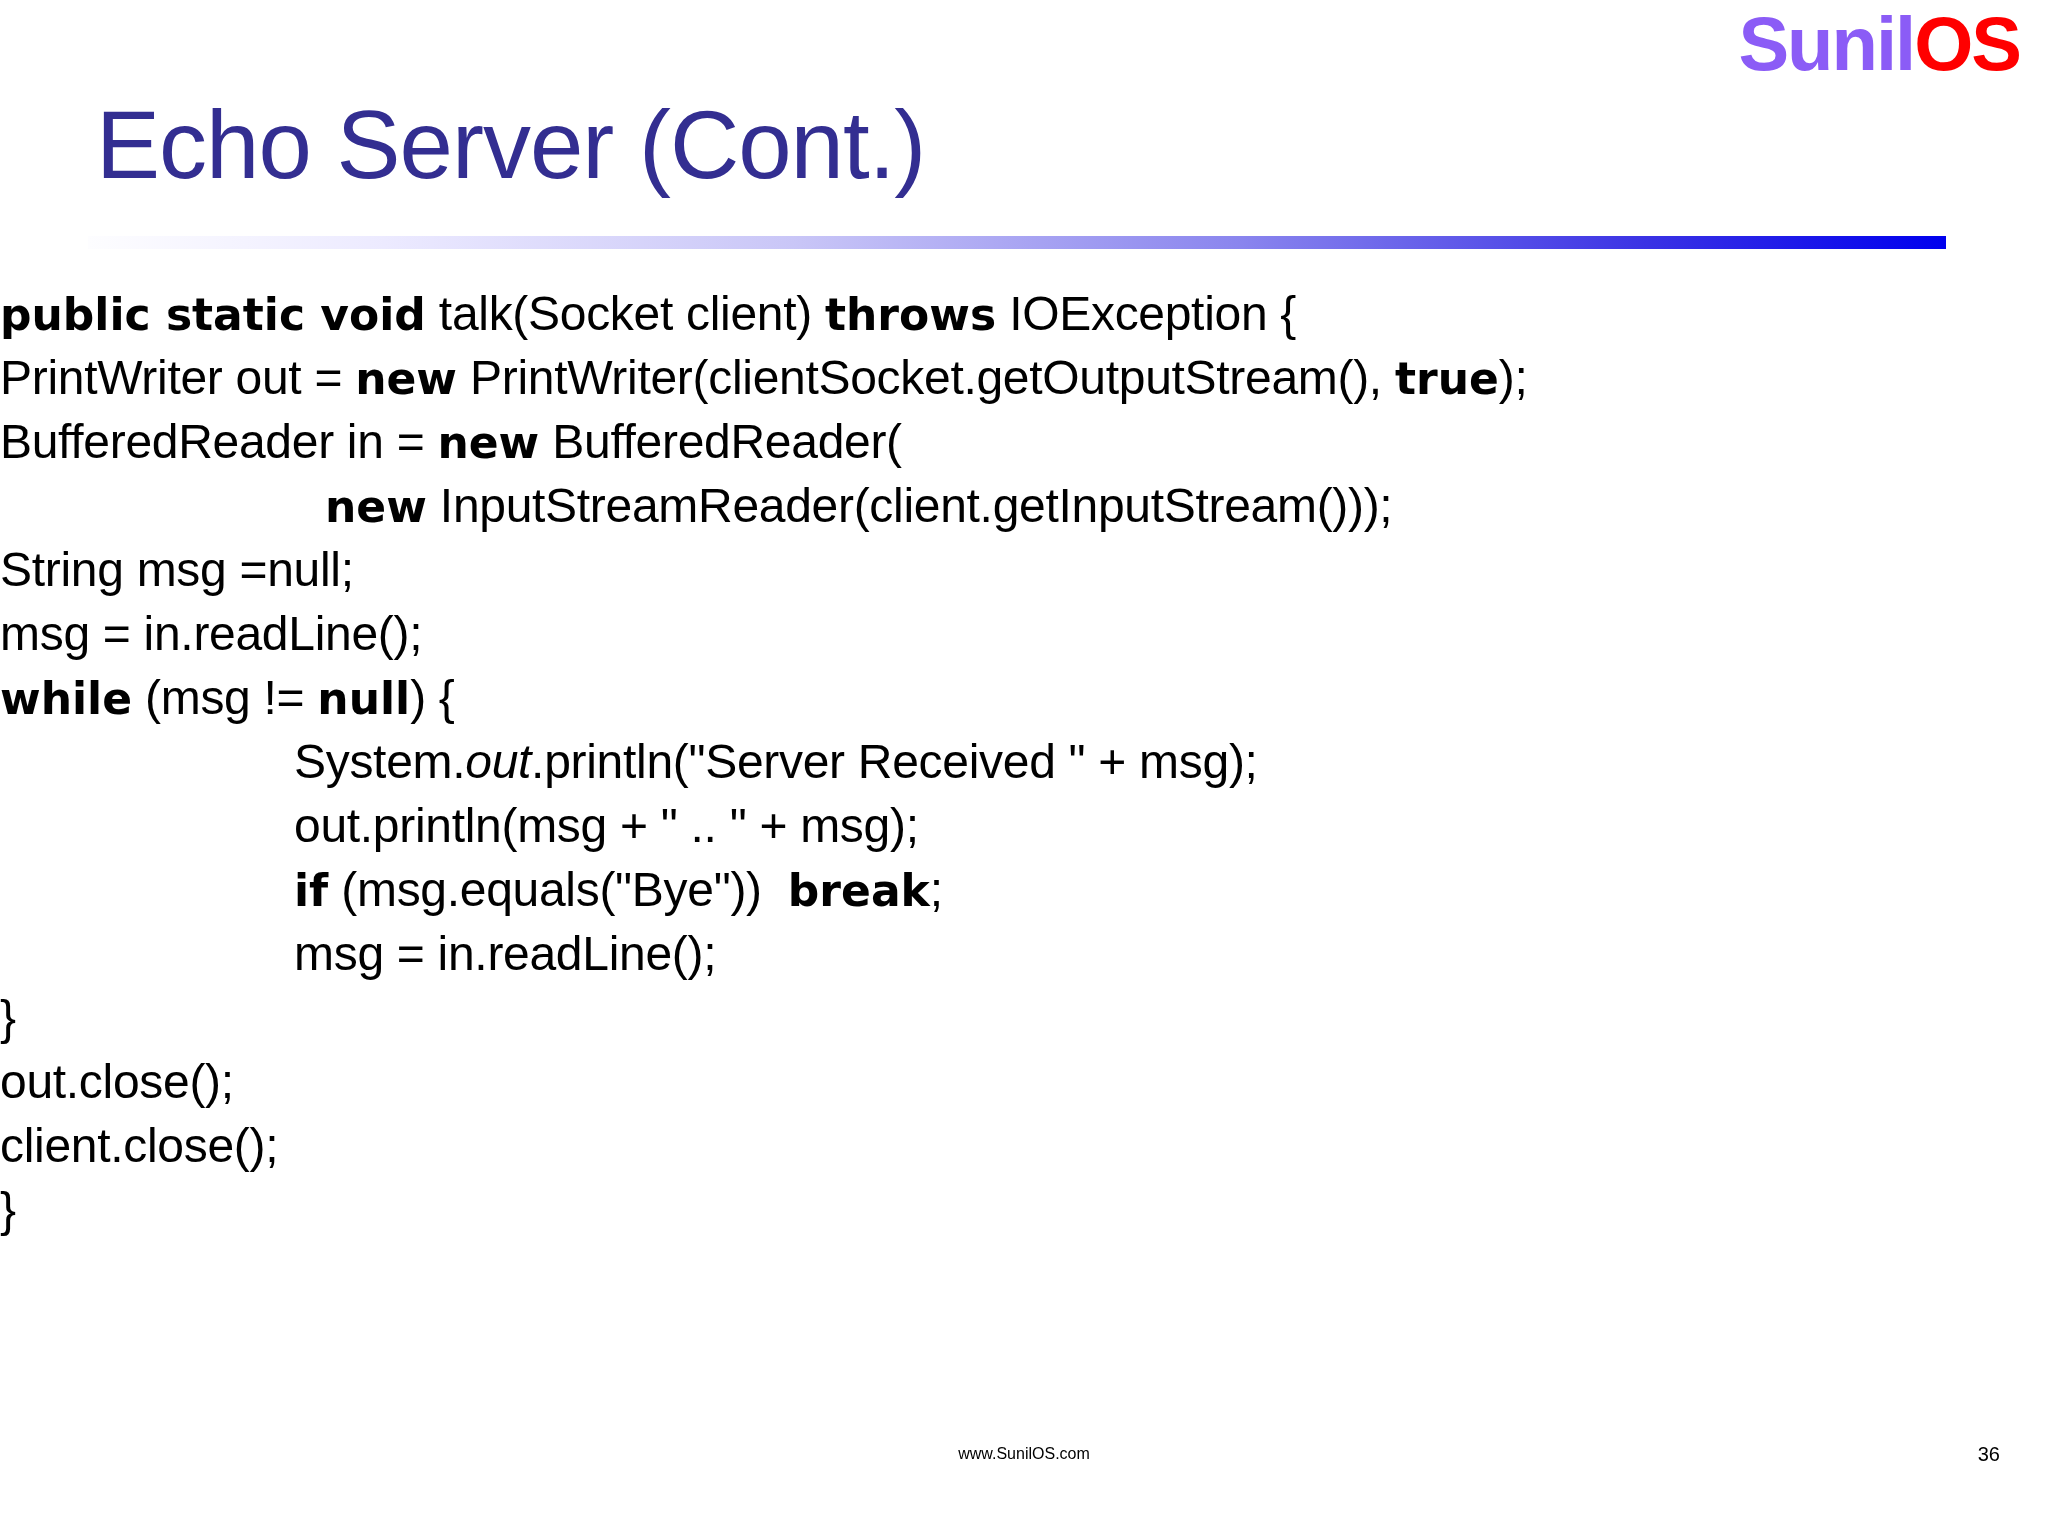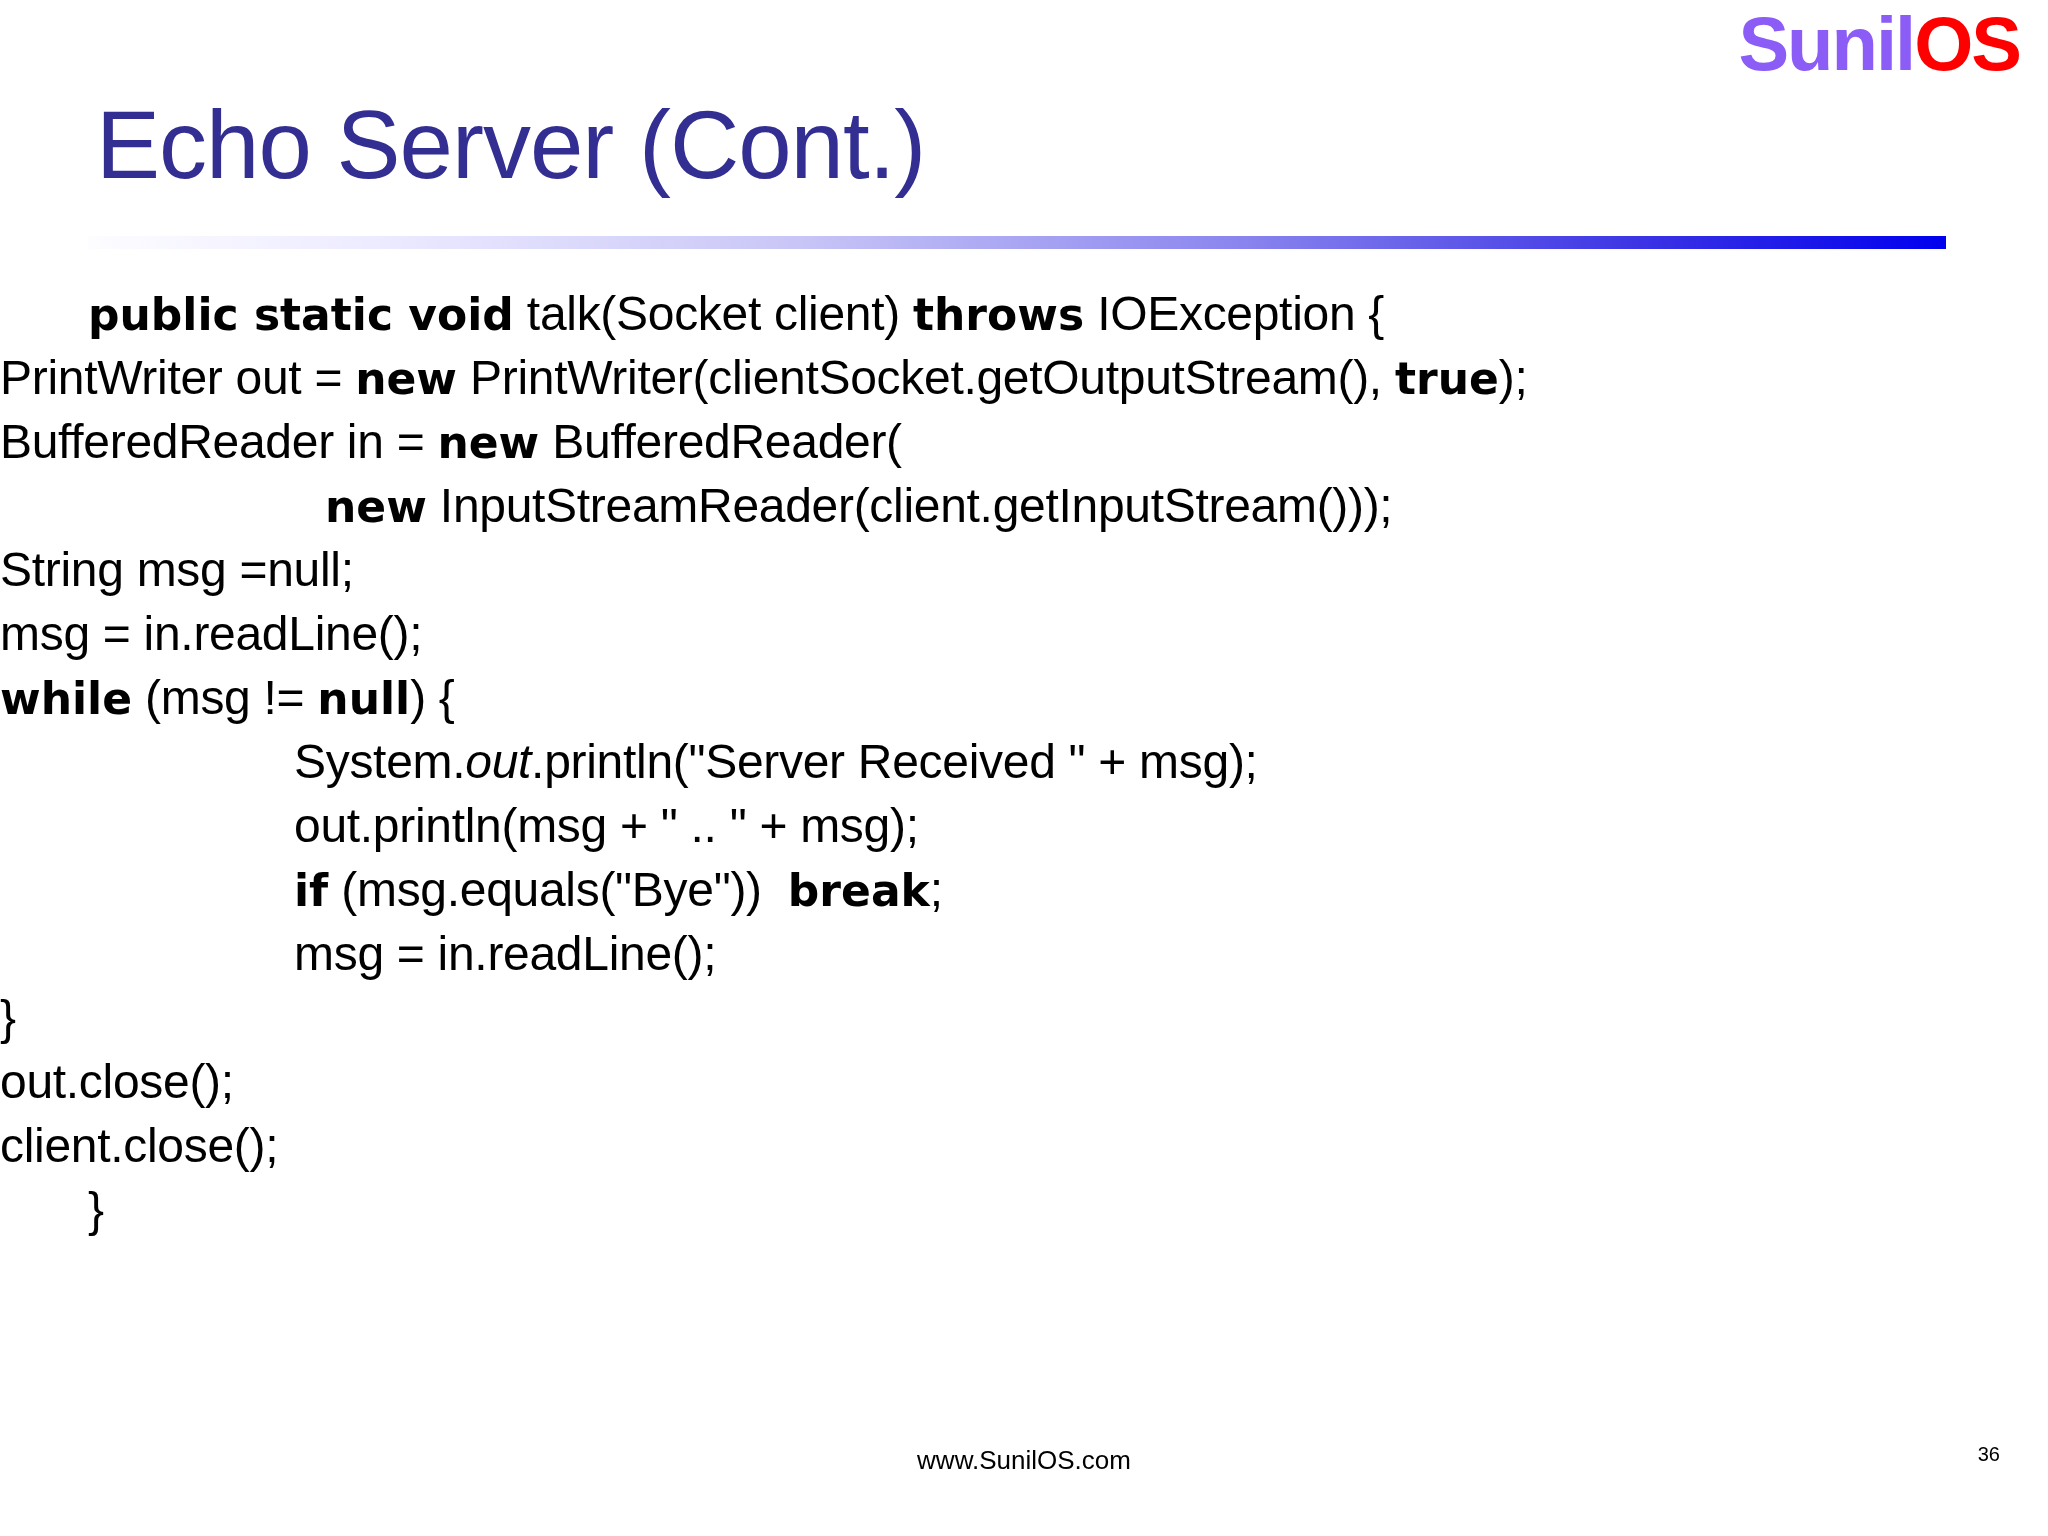--- a/index.html
+++ b/index.html
@@ -63,42 +63,42 @@
   }
   .code-line {
     font-family: "Liberation Sans", sans-serif;
     font-size: 48px;
     line-height: 64px;
     height: 64px;
     color: #000000;
     white-space: pre;
     letter-spacing: -0.3px;
   }
-  .ind0 { padding-left: 88px; }
+  .ind0 { }
   .ind1 { }
   .ind2 { padding-left: 294px; }
   .ind3 { padding-left: 325px; }
 
   .kw {
     font-weight: bold;
     font-family: "DejaVu Sans", sans-serif;
     font-size: 44px;
     letter-spacing: 0px;
   }
   .it { font-style: italic; }
 
   
   #footer-url {
     position: absolute;
     left: 0;
     right: 0;
     top: 1445px;
     text-align: center;
     font-family: "Liberation Sans", sans-serif;
-    font-size: 26px;
+    font-size: 16px;
     color: #000000;
   }
   #page-number {
     position: absolute;
     right: 48px;
     top: 1443px;
     font-family: "Liberation Sans", sans-serif;
     font-size: 20px;
     color: #000000;
   }

